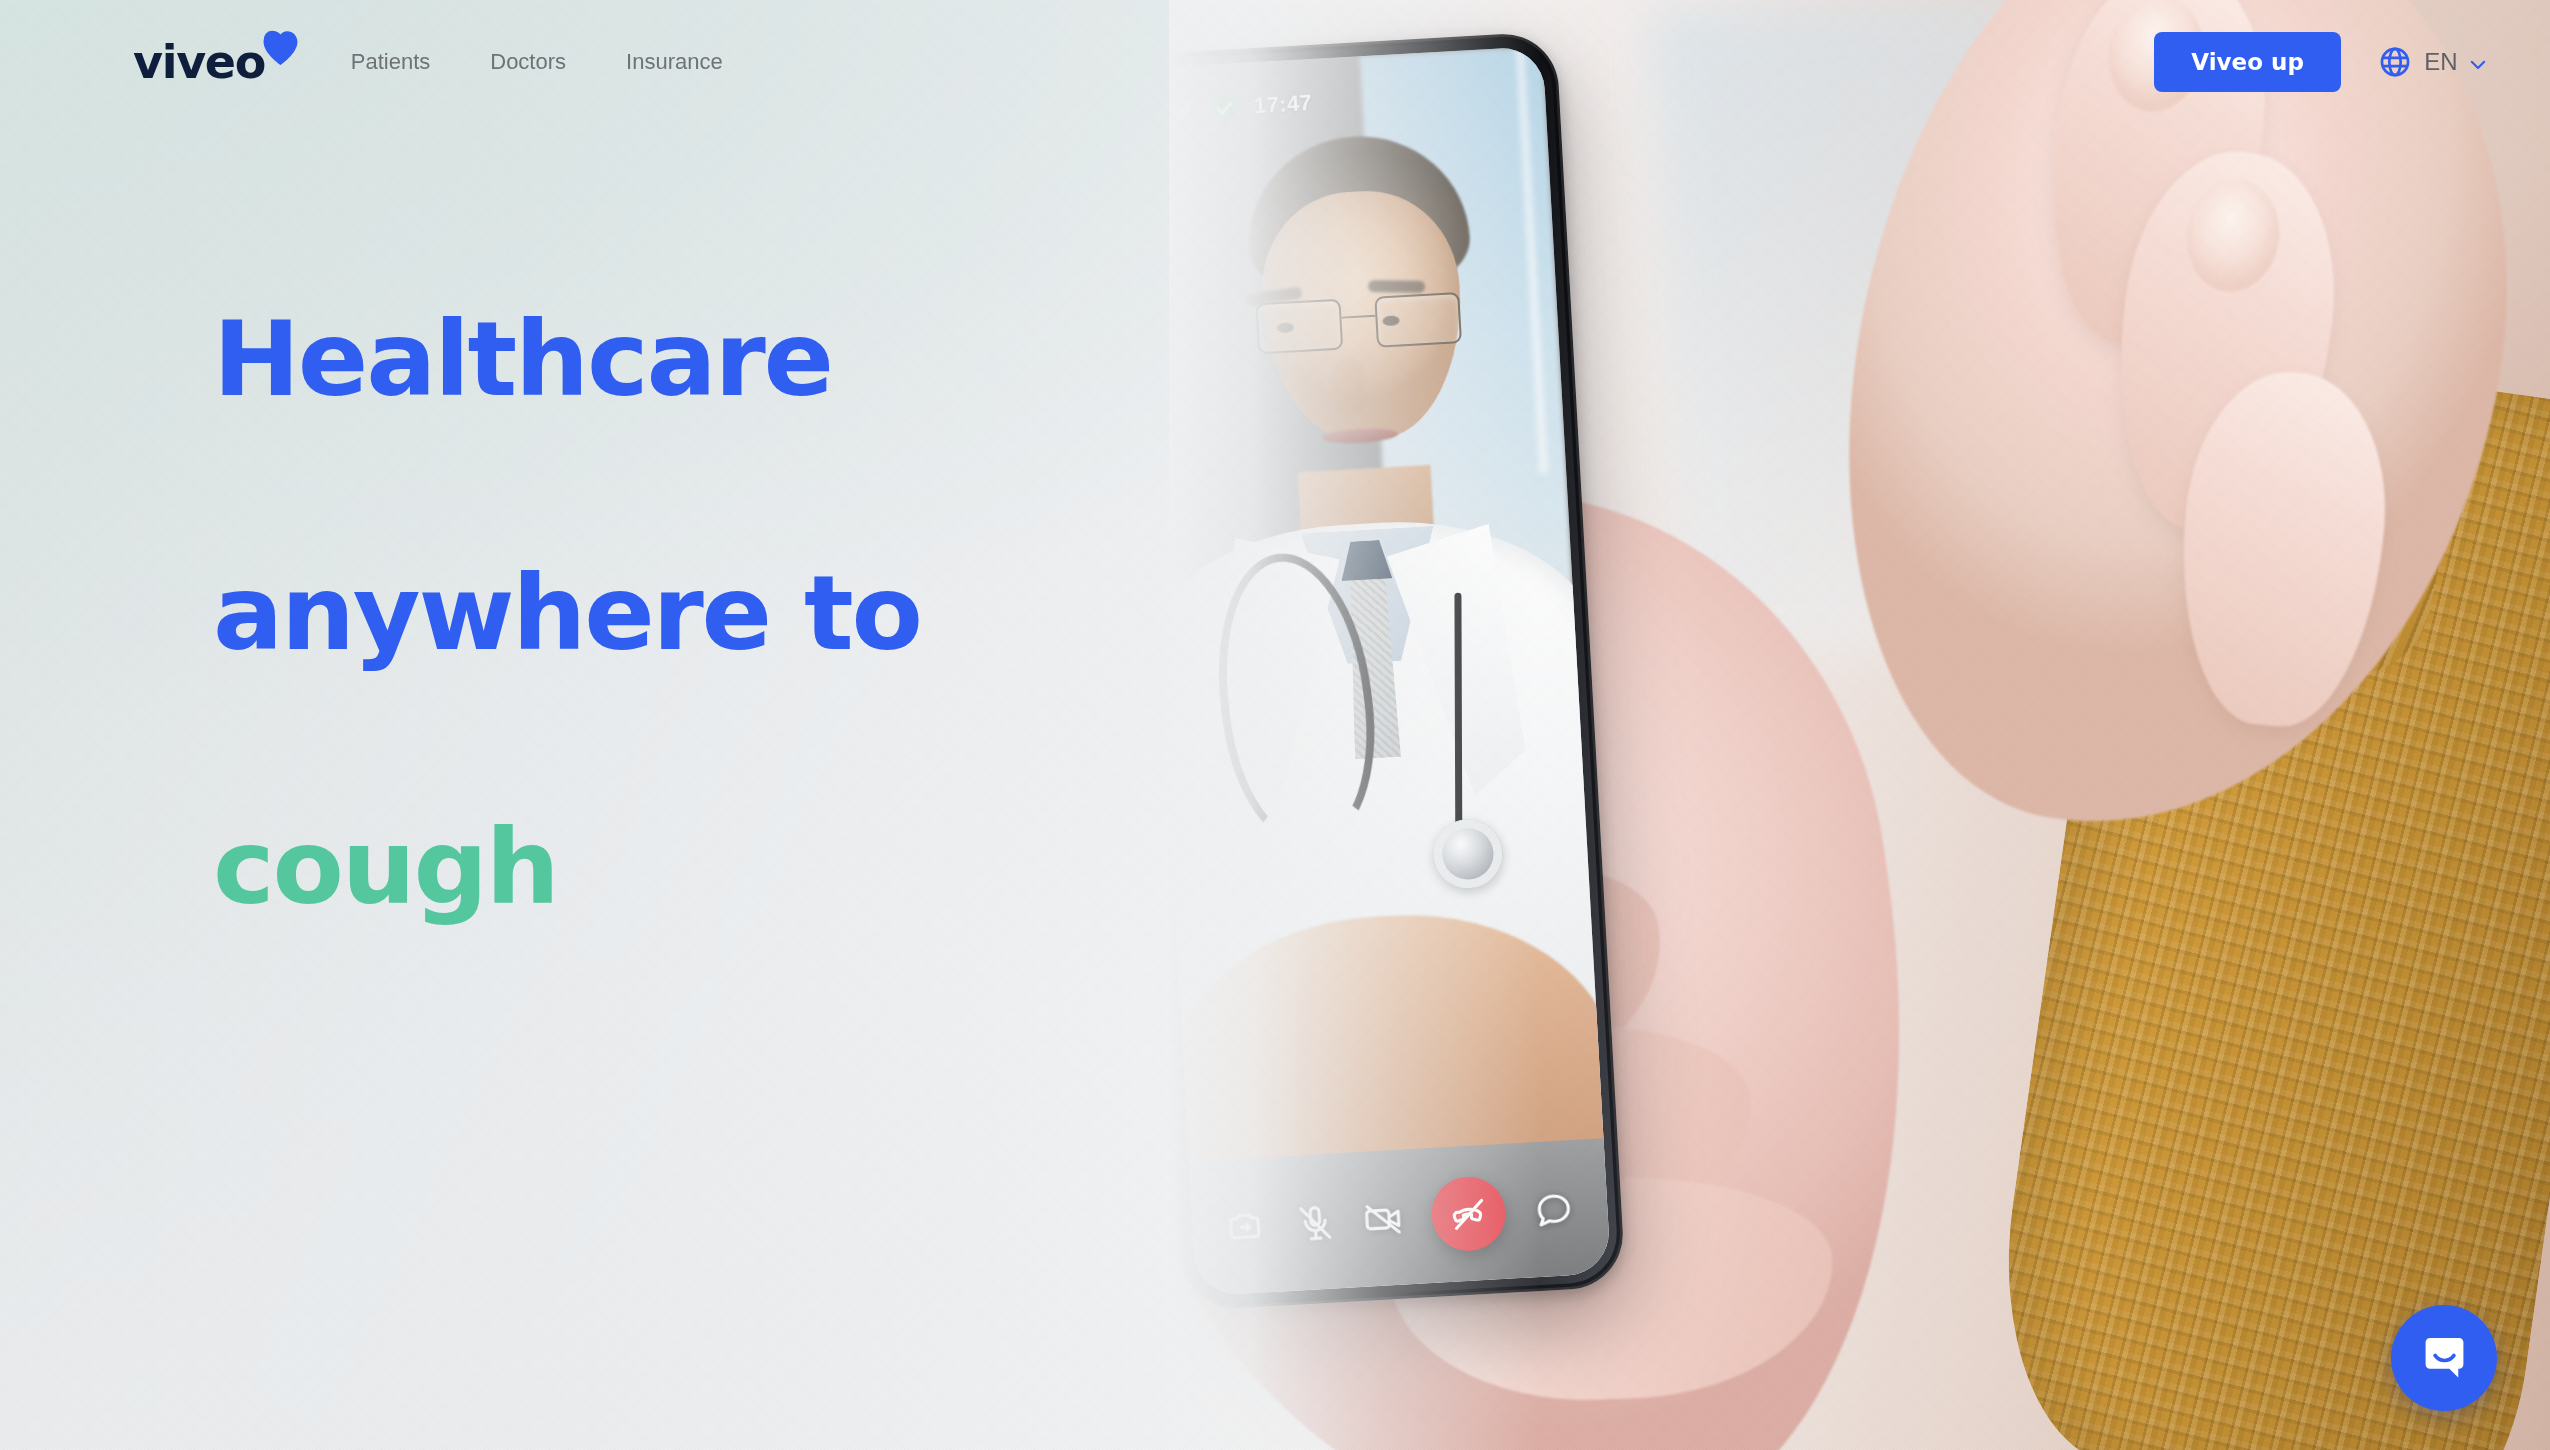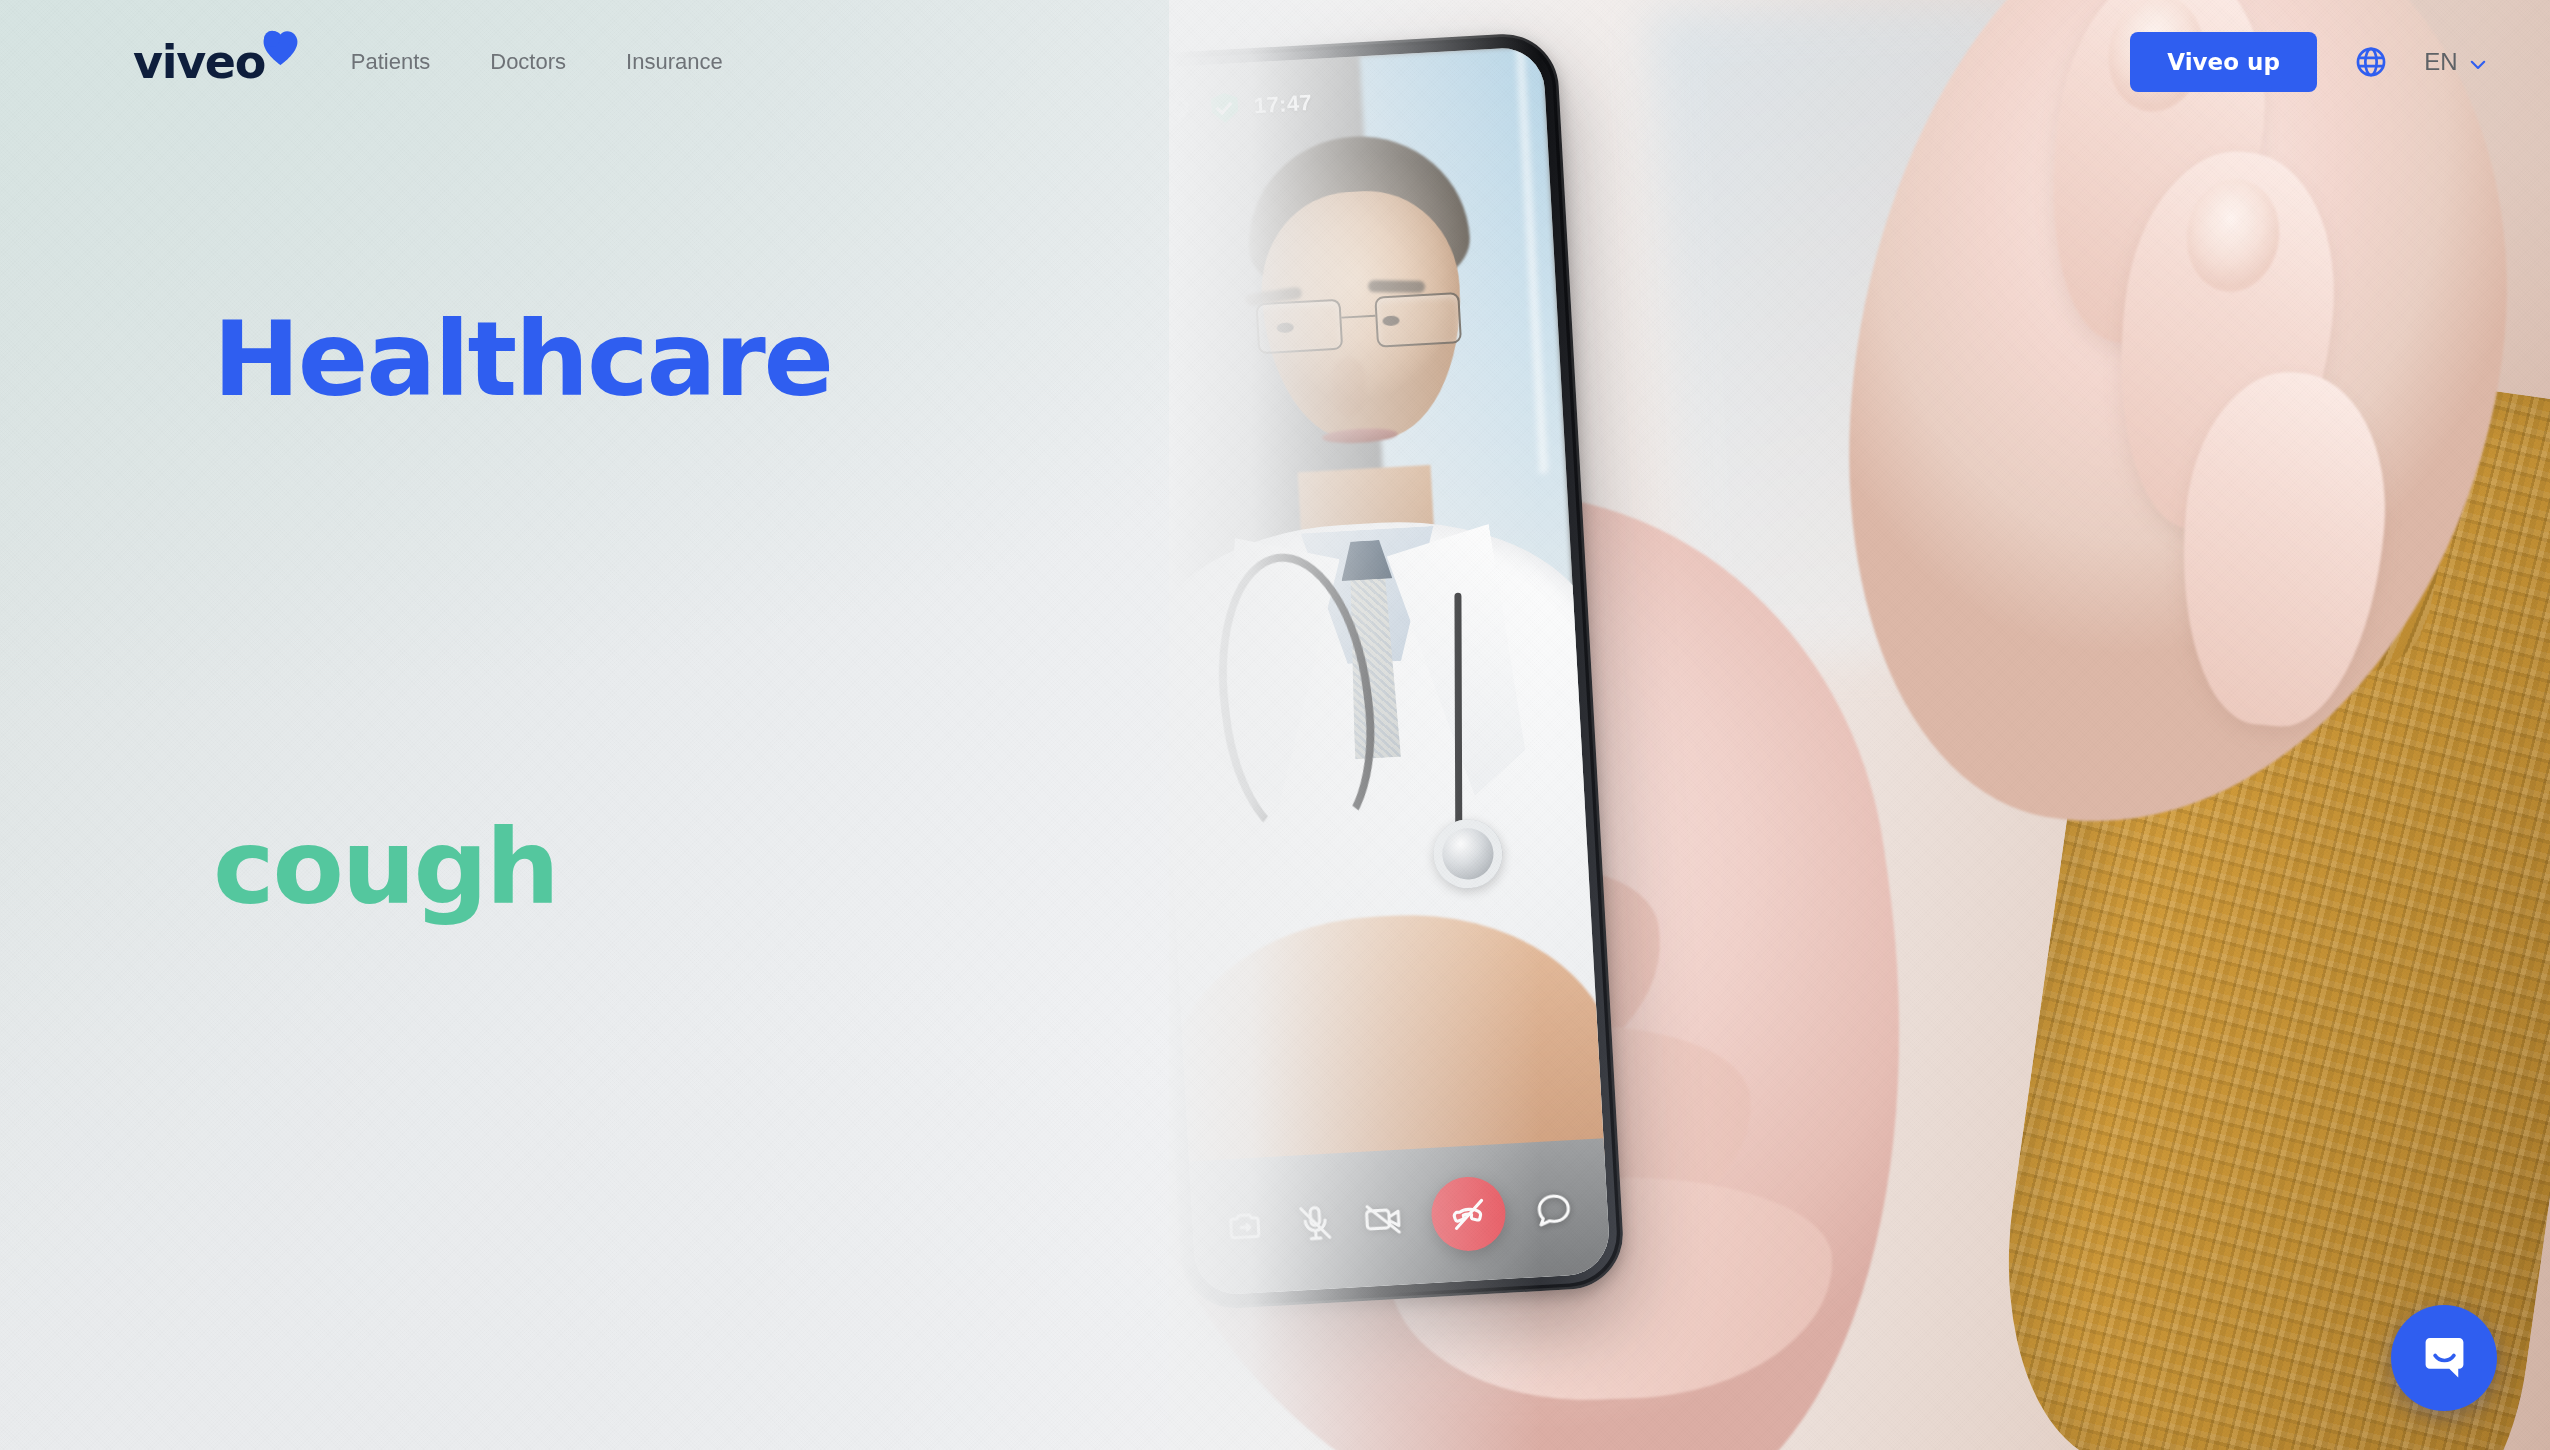--- a/index.html
+++ b/index.html
@@ -353,21 +353,21 @@
   }
   .header-right{ margin-left:auto; display:flex; align-items:center; gap:37px; }
   .btn-signup{
     background:#2f5ef0; color:#fff; border:none;
     font-size:23px; font-weight:700;
     padding:17px 37px; border-radius:8px; cursor:pointer;
     font-family:"DejaVu Sans", sans-serif;
   }
   .lang{ display:flex; align-items:center; gap:12.4px; cursor:pointer; }
   .globe{ width:34px; height:34px; }
-  .lang-code{ font-size:24px; color:#5e6266;margin-left:24px; }
+  .lang-code{ font-size:24px; color:#5e6266; }
   .chev{ width:16px; height:9.7px; }
 
   
   .copy{
     position:absolute; left:213px; top:296px; width:894px; z-index:20;
   }
   .h1{
     font-size:104px; line-height:1.22; font-weight:700;
     letter-spacing:-2.2px; color:#2f5ef0;
     font-family:"DejaVu Sans", sans-serif;
@@ -536,21 +536,21 @@
           </svg>
         </span>
       </div>
     </div>
   </header>
 
   <div class="copy">
     <h1 class="h1">
       <span>Healthcare</span><br>
       <br>
-      <br>
+      <span>anywhere to</span><br>
       <br>
       <span class="green">cough</span>
     </h1>
   </div>
 
   <div class="intercom">
     <svg viewBox="0 0 32 32" fill="none">
       <path d="M5 6.5A2.5 2.5 0 017.5 4h17A2.5 2.5 0 0127 6.5v13a2.5 2.5 0 01-2.5 2.5H24v5l-5.2-5H7.5A2.5 2.5 0 015 19.5z" fill="#fff"></path>
       <path d="M10.5 14.2c1.4 2 3.2 3 5.5 3s4.1-1 5.5-3" stroke="#2f5ef0" stroke-width="2.1" stroke-linecap="round" fill="none"></path>
     </svg>

